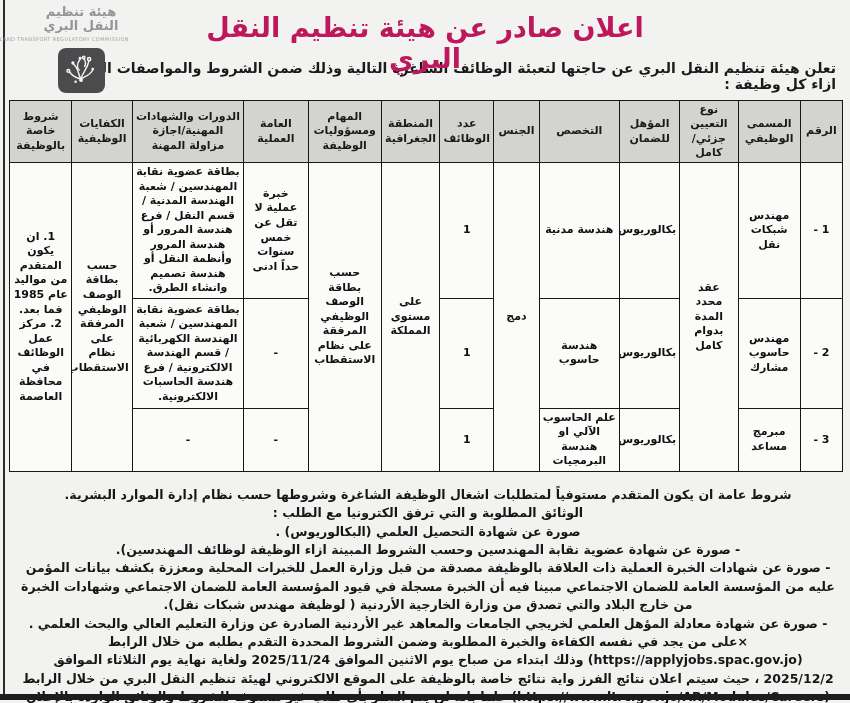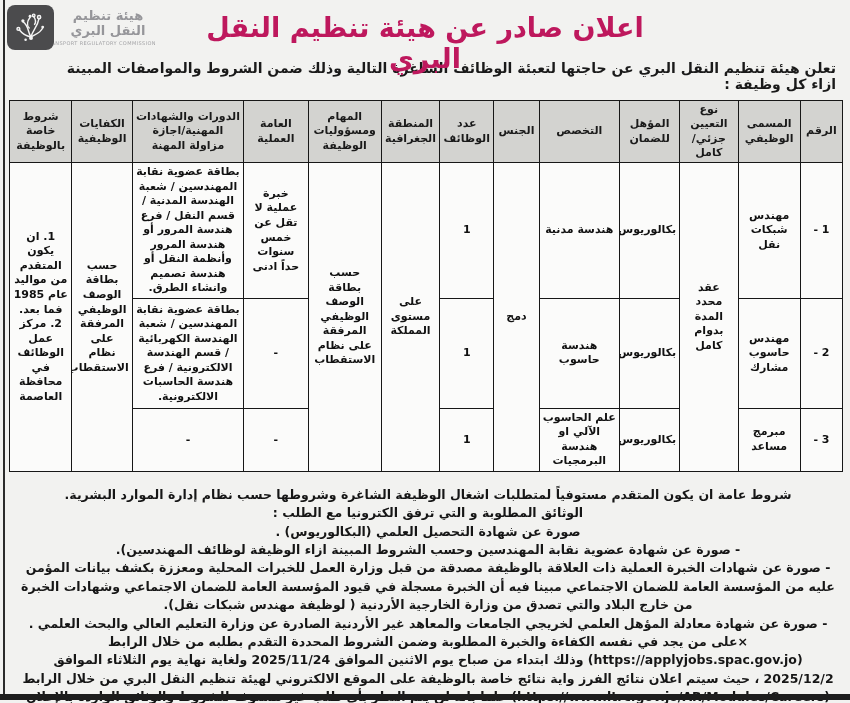--- a/index.html
+++ b/index.html
@@ -12,21 +12,21 @@
   .edge-left { position:absolute; left:3px; top:0; bottom:6px; width:2px; background:#2b2b2b; }
   .edge-bottom { position:absolute; left:0; right:0; bottom:3px; height:6px; background:#1d1d1d; }
 
   
   .hdr { position:relative; height:54px; }
   .title {
     position:absolute; top:12px; right:180px; left:180px;
     text-align:center; font-size:27px; font-weight:bold; color:#be185d;
     letter-spacing:-0.5px;
   }
-  .logo-wrap { position:absolute; top:5px; inset-inline-start:694px; width:150px; display:flex; flex-direction:row; gap:6px; align-items:center; }
+  .logo-wrap { position:absolute; top:5px; inset-inline-start:694px; width:150px; display:flex; flex-direction:column; gap:6px; align-items:center; }
   .logo-texts { width:96px; text-align:center; }
   .logo-ar { font-size:13px; font-weight:bold; color:#96969a; line-height:1.1; }
   .logo-en { font-size:5px; letter-spacing:0.4px; color:#a3a3a6; margin-top:2px; white-space:nowrap; }
   .logo-box {
     width:47px; height:45px; background:#4b4b4d; border-radius:8px;
     display:flex; align-items:center; justify-content:center; flex:0 0 auto;
   }
   .logo-box svg { width:36px; height:36px; }
 
   

